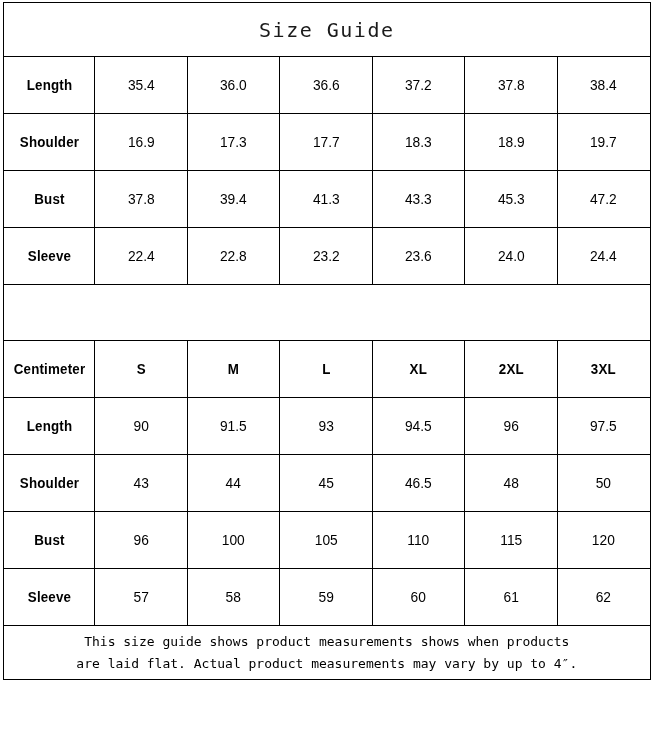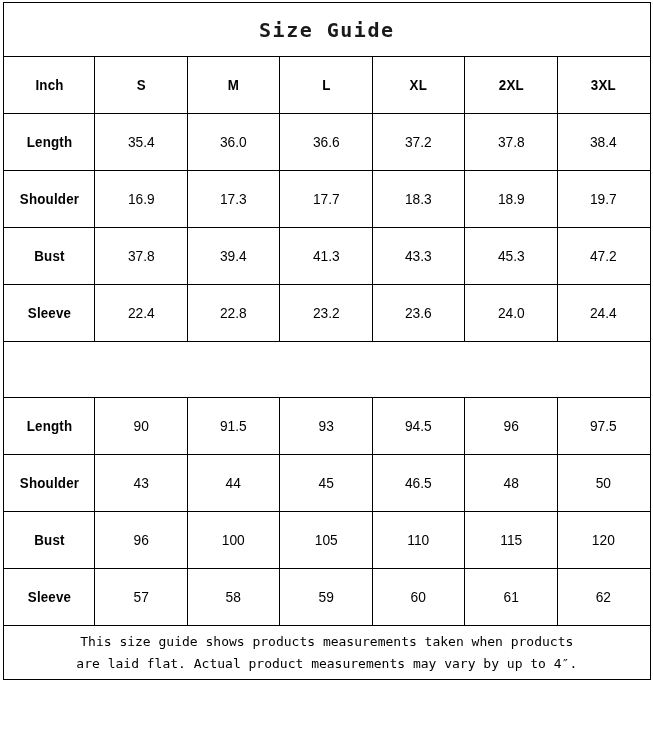--- a/index.html
+++ b/index.html
@@ -38,21 +38,21 @@
 
   
   col.c-label { width: 91px; }
   col.c-size  { width: 92.6px; }
 
   
   .title-cell {
     height: 53px;
     font-family: "DejaVu Sans Mono", "Liberation Mono", monospace;
     font-size: 20px;
-    font-weight: 700;
+    font-weight: 400;
     letter-spacing: 1.5px;
     color: #1a1a1a;
   }
 
   
   .hdr-cell {
     height: 56px;
     font-family: "Liberation Sans", sans-serif;
     font-weight: bold;
     font-size: 14.5px;
@@ -111,29 +111,20 @@
       <col class="c-size">
         <col class="c-size">
         <col class="c-size">
     </colgroup>
     <tbody>
 
       <tr>
         <td class="title-cell" colspan="7">Size Guide</td>
       </tr>
 
-      <tr>
-        <td class="hdr-cell unit">Inch</td>
-        <td class="hdr-cell">S</td>
-        <td class="hdr-cell">M</td>
-        <td class="hdr-cell">L</td>
-        <td class="hdr-cell">XL</td>
-        <td class="hdr-cell">2XL</td>
-        <td class="hdr-cell">3XL</td>
-      </tr>
 
       <tr>
         <td class="row-label">Length</td>
         <td class="data-cell">35.4</td>
         <td class="data-cell">36.0</td>
         <td class="data-cell">36.6</td>
         <td class="data-cell">37.2</td>
         <td class="data-cell">37.8</td>
         <td class="data-cell">38.4</td>
       </tr>
@@ -162,20 +153,29 @@
         <td class="data-cell">23.2</td>
         <td class="data-cell">23.6</td>
         <td class="data-cell">24.0</td>
         <td class="data-cell">24.4</td>
       </tr>
 
       <tr>
         <td class="spacer-cell" colspan="7"></td>
       </tr>
 
+      <tr>
+        <td class="hdr-cell unit">Centimeter</td>
+        <td class="hdr-cell">S</td>
+        <td class="hdr-cell">M</td>
+        <td class="hdr-cell">L</td>
+        <td class="hdr-cell">XL</td>
+        <td class="hdr-cell">2XL</td>
+        <td class="hdr-cell">3XL</td>
+      </tr>
 
       <tr>
         <td class="row-label">Length</td>
         <td class="data-cell">90</td>
         <td class="data-cell">91.5</td>
         <td class="data-cell">93</td>
         <td class="data-cell">94.5</td>
         <td class="data-cell">96</td>
         <td class="data-cell">97.5</td>
       </tr>
@@ -202,20 +202,20 @@
         <td class="data-cell">57</td>
         <td class="data-cell">58</td>
         <td class="data-cell">59</td>
         <td class="data-cell">60</td>
         <td class="data-cell">61</td>
         <td class="data-cell">62</td>
       </tr>
 
       <tr>
         <td class="note-cell" colspan="7">
-          <span class="note-line">This size guide shows products measurements taken when products</span>
+          <span class="note-line">This size guide shows product measurements shows when products</span>
           <span class="note-line">are laid flat. Actual product measurements may vary by up to 4″.</span>
         </td>
       </tr>
 
     </tbody>
   </table>
 </div>
 
 </body></html>

